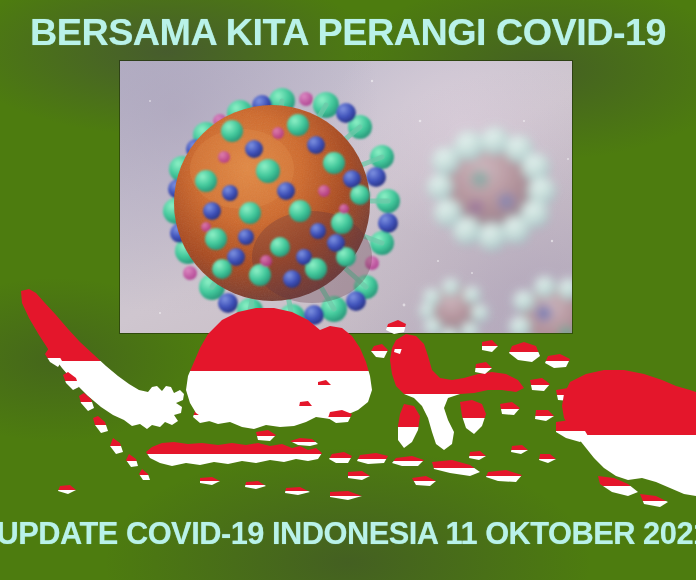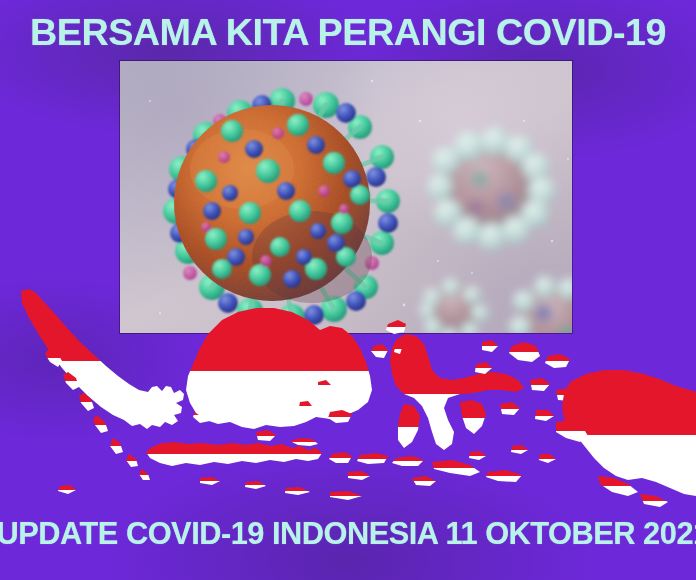--- a/index.html
+++ b/index.html
@@ -12,21 +12,21 @@
     width: 696px;
     height: 580px;
     overflow: hidden;
     font-family: "Liberation Sans", sans-serif;
   }
 
   #poster {
     position: relative;
     width: 696px;
     height: 580px;
-    background: #6d28d9;
+    background: #4d7c0f;
     overflow: hidden;
   }
 
   
   .bg-mottle {
     position: absolute;
     inset: 0;
     background:
       radial-gradient(ellipse 300px 120px at 24% 9%, rgba(60,40,95,.38), rgba(0,0,0,0) 70%),
       radial-gradient(ellipse 280px 130px at 78% 12%, rgba(48,32,80,.30), rgba(0,0,0,0) 70%),

